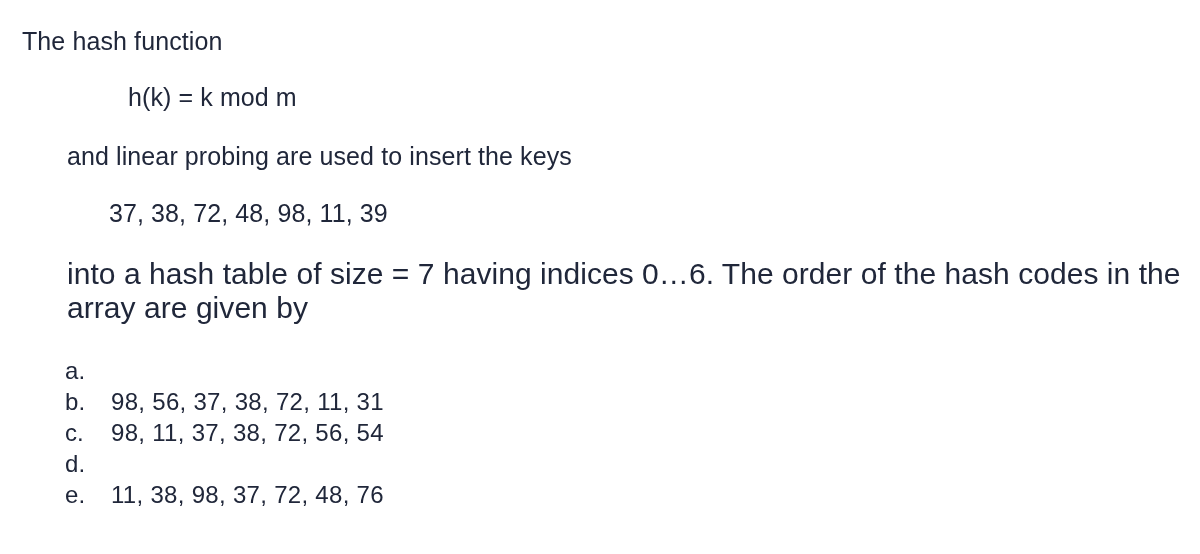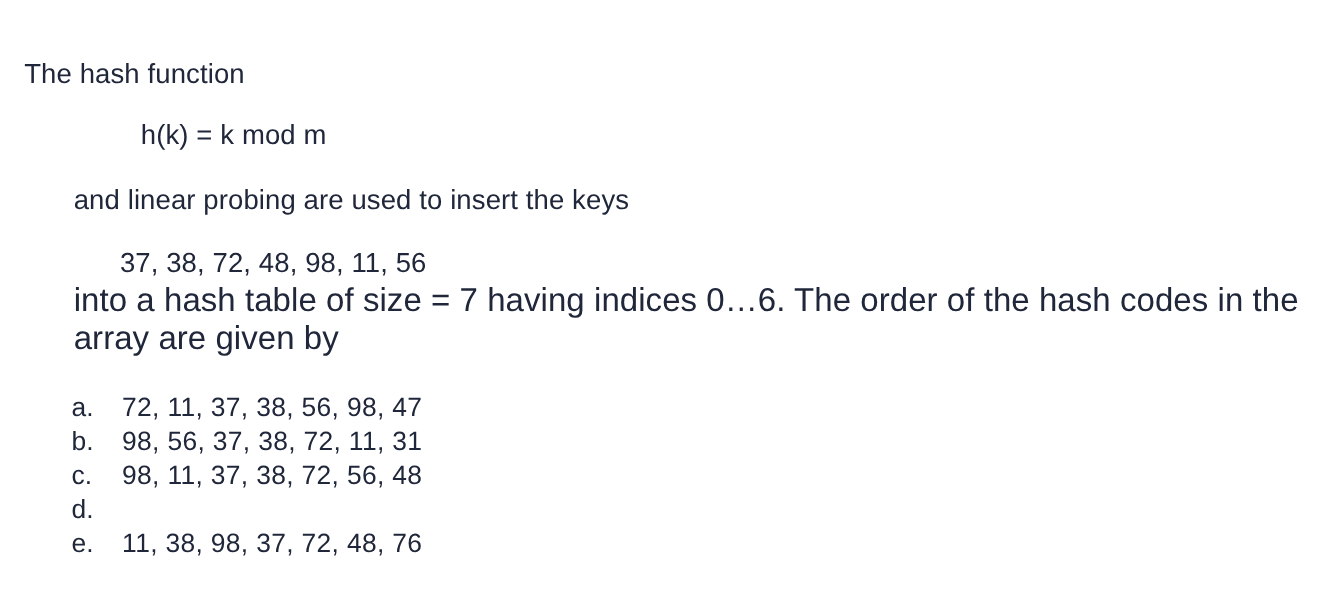--- a/index.html
+++ b/index.html
@@ -21,21 +21,20 @@
     height: 554px;
     background: #ffffff;
   }
 
   .line {
     position: absolute;
     white-space: nowrap;
     font-size: 25px;
     line-height: 30px;
     letter-spacing: 0.1px;
-    margin-top: 26px;
   }
 
   
   .intro-line {
     left: 22px;
     top: 26px;
   }
 
   
   .formula-line {
@@ -93,39 +92,38 @@
 <body>
 
 <div class="page">
 
   <div class="line intro-line">The hash function</div>
 
   <div class="line probing-line">and linear probing are used to insert the keys</div>
 
   <div class="line formula-line">h(k) = k mod m</div>
 
-  <div class="line keys-line">37, 38, 72, 48, 98, 11, 56</div>
+  <div class="line keys-line">37, 38, 72, 48, 98, 11, 39</div>
 
   <div class="paragraph">into a hash table of size = 7 having indices 0…6. The order of the hash codes in the array are given by</div>
 
   <div class="options">
 
     <div class="option-row">
       <span class="option-marker">a.</span>
-      <span class="option-text">72, 11, 37, 38, 56, 98, 47</span>
     </div>
 
     <div class="option-row">
       <span class="option-marker">b.</span>
       <span class="option-text">98, 56, 37, 38, 72, 11, 31</span>
     </div>
 
     <div class="option-row">
       <span class="option-marker">c.</span>
-      <span class="option-text">98, 11, 37, 38, 72, 56, 48</span>
+      <span class="option-text">98, 11, 37, 38, 72, 56, 54</span>
     </div>
 
     <div class="option-row">
       <span class="option-marker">d.</span>
     </div>
 
     <div class="option-row">
       <span class="option-marker">e.</span>
       <span class="option-text">11, 38, 98, 37, 72, 48, 76</span>
     </div>

